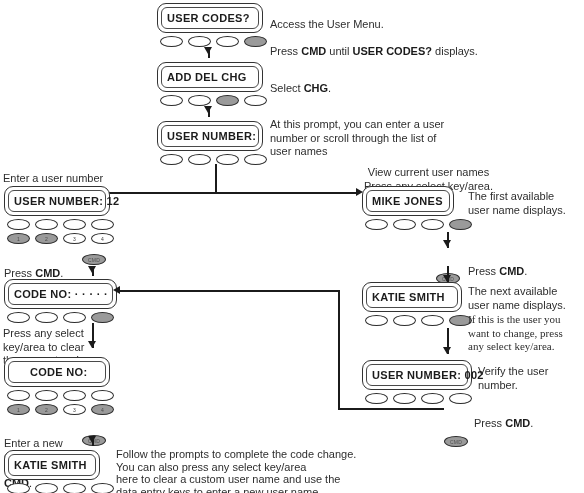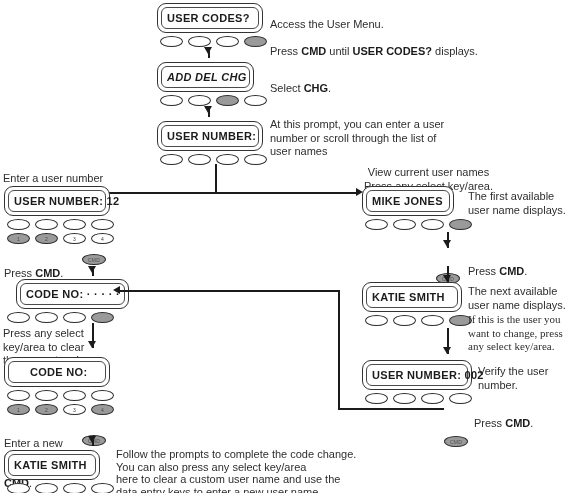--- a/index.html
+++ b/index.html
@@ -142,21 +142,21 @@
 </div>
 <div class="note" style="left:270px;top:4px;">
   <span>Access the User Menu.</span><br>
   <span>Press </span><b>CMD</b><span> until </span><b>USER CODES?</b><span> displays.</span>
 </div>
 
 <div class="vline" style="left:208px;top:47px;height:11px;"></div>
 <div class="arrow-down" style="left:204px;top:47px;"></div>
 
 <div class="keypad" style="left:157px;top:62px;">
-  <div class="kp-screen" style="width:97px;font-style:italic;">
+  <div class="kp-screen" style="width:106px;">
     <span class="kp-screen-text">ADD  DEL  CHG</span>
   </div>
   <div class="kp-row">
     <div class="key"></div>
     <div class="key"></div>
     <div class="key filled"></div>
     <div class="key"></div>
   </div>
 </div>
 <div class="note" style="left:270px;top:68px;">
@@ -218,21 +218,21 @@
 <div class="note" style="left:4px;top:253px;">
   <span>Press </span><b>CMD</b><span>.</span>
 </div>
 <div class="cmdkey abs" style="left:82px;top:254px;">
   <span class="clbl">CMD</span>
 </div>
 <div class="vline" style="left:92px;top:266px;height:10px;"></div>
 <div class="arrow-down" style="left:88px;top:266px;"></div>
 
 <div class="keypad" style="left:4px;top:279px;">
-  <div class="kp-screen" style="width:113px;margin-left:12px;">
+  <div class="kp-screen" style="width:113px;">
     <span class="kp-screen-text">CODE NO: · · · · ·</span>
   </div>
   <div class="kp-row">
     <div class="key"></div>
     <div class="key"></div>
     <div class="key"></div>
     <div class="key filled"></div>
   </div>
 </div>
 

